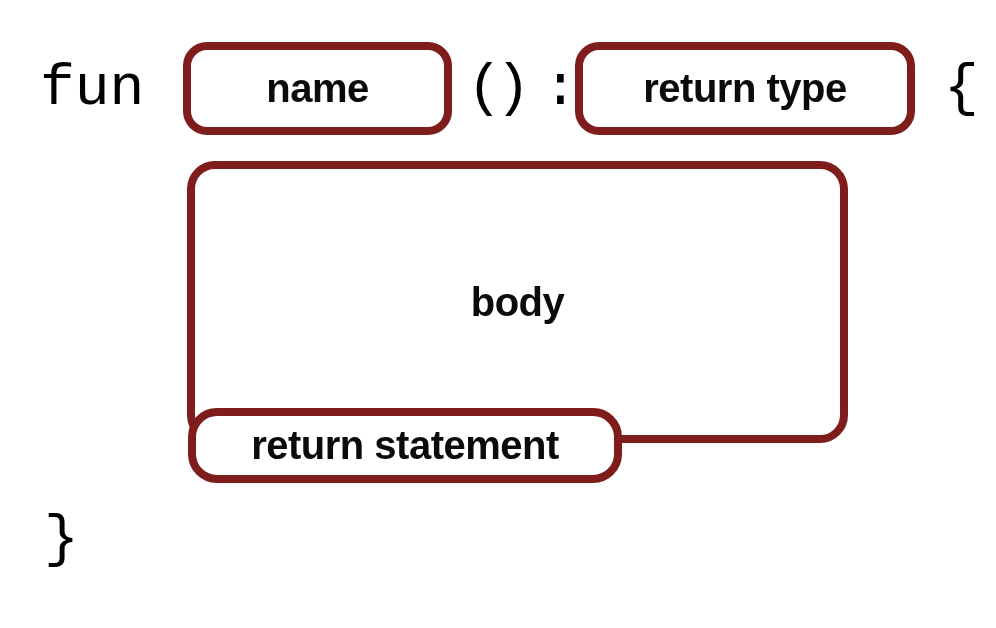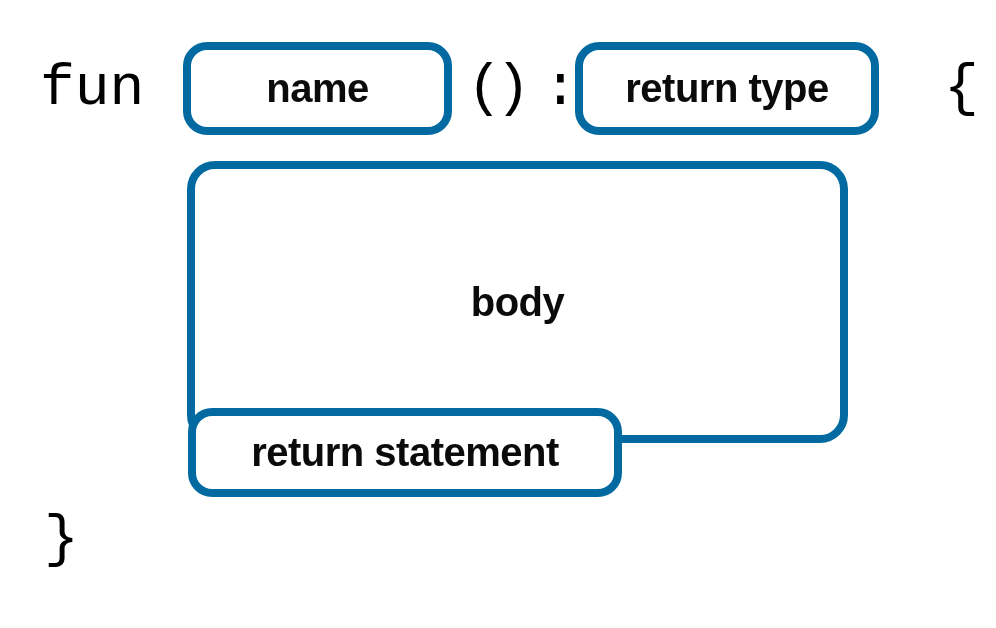--- a/index.html
+++ b/index.html
@@ -27,39 +27,39 @@
     white-space: pre;
     line-height: 1;
   }
   .row1-code {
     top: 42px;
     height: 93px;
   }
   .placeholder-box {
     position: absolute;
     box-sizing: border-box;
-    border: 8px solid #0369a1;
+    border: 8px solid #7f1d1d;
     border-radius: 24px;
     background: #ffffff;
     display: flex;
     align-items: center;
     justify-content: center;
   }
   .placeholder-label {
     font-family: "Liberation Sans", "DejaVu Sans", sans-serif;
     font-weight: 700;
     font-size: 40px;
     letter-spacing: -0.5px;
     color: #0b0b0b;
     white-space: nowrap;
   }
   #box-name        { left: 183px; top: 42px;  width: 269px; height: 93px; }
-  #box-return-type { left: 575px; top: 42px;  width: 304px; height: 93px; }
+  #box-return-type { left: 575px; top: 42px;  width: 340px; height: 93px; }
   #box-body        { left: 187px; top: 161px; width: 661px; height: 282px; border-radius: 28px; align-items: center; }
-  #box-return-stmt { left: 188px; top: 408px; width: 434px; height: 89px; }
+  #box-return-stmt { left: 188px; top: 408px; width: 434px; height: 75px; border-radius: 29px; }
 
   #code-fun         { left: 40px; }
   #code-parens      { left: 467px; letter-spacing: -6px; }
   #code-colon       { left: 543px; }
   #code-open-brace  { left: 944px; }
   #code-close-brace { left: 44px; top: 502px; height: 76px; }
 </style>
 </head>
 <body>
 

